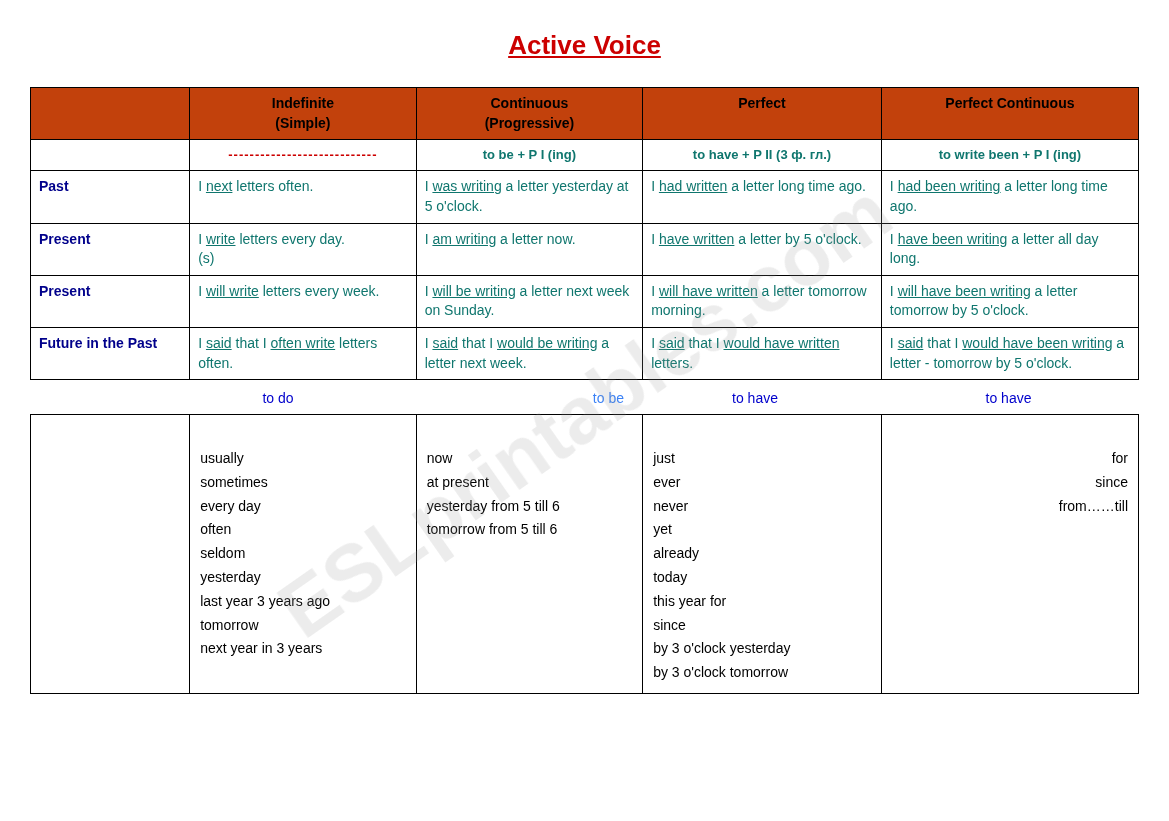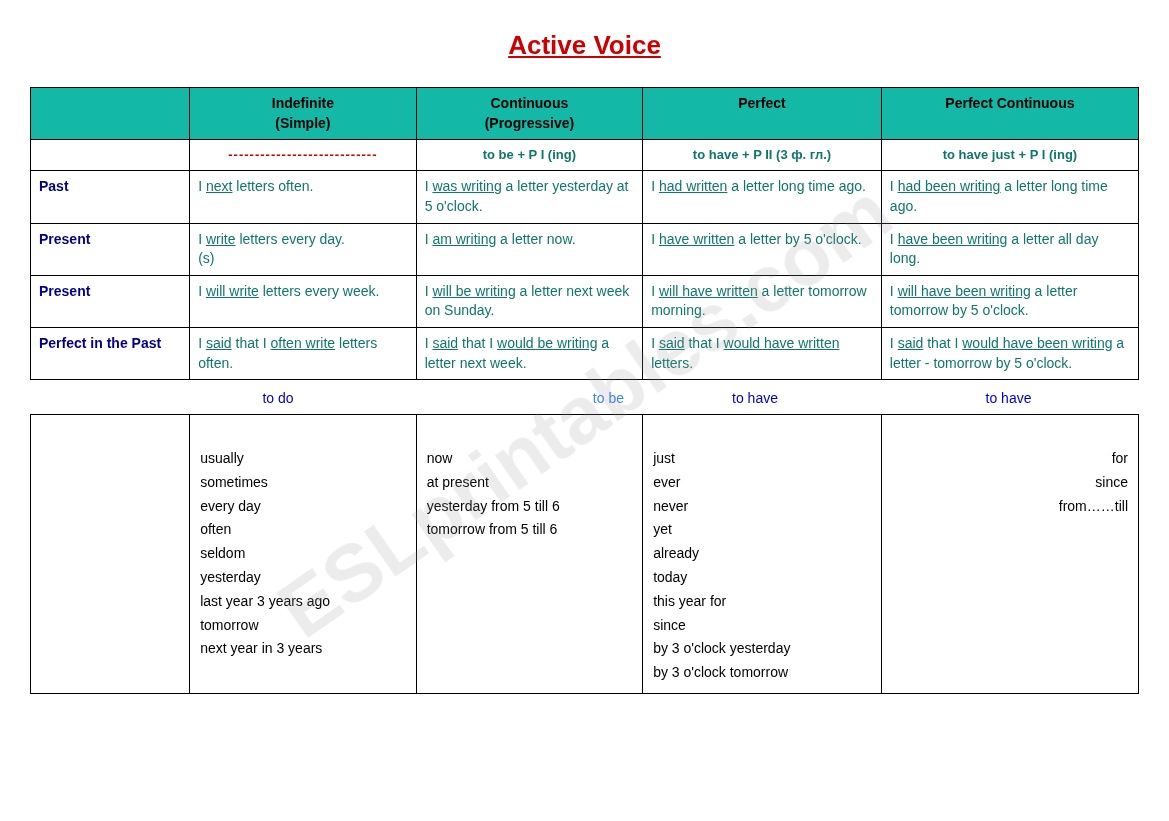--- a/index.html
+++ b/index.html
@@ -33,21 +33,21 @@
     .main-table td, .main-table th {
       border: 1px solid #000;
       padding: 6px 8px;
       vertical-align: top;
       line-height: 1.4;
     }
 
     .main-table th {
       text-align: center;
       font-weight: bold;
-      background: #14b8a6;
+      background: #c2410c;
     }
 
     .row-label {
       font-weight: bold;
       color: #00008B;
       width: 130px;
     }
 
     .col-indefinite { width: 185px; }
     .col-continuous { width: 185px; }
@@ -132,21 +132,21 @@
       <td>
         <span class="dash-line">----------------------------</span>
       </td>
       <td>
         <span class="red">to be + P I (ing)</span>
       </td>
       <td>
         <span class="red">to have + P II (3 ф. гл.)</span>
       </td>
       <td>
-        <span class="red">to have just + P I (ing)</span>
+        <span class="red">to write been + P I (ing)</span>
       </td>
     </tr>
   </thead>
   <tbody>
 
     <tr>
       <td class="row-label">
         <span>Past</span>
       </td>
       <td>
@@ -195,21 +195,21 @@
       <td>
         <span class="red">I <u>will have written</u> a letter tomorrow morning.</span>
       </td>
       <td>
         <span class="red">I <u>will have been writ<u>ing</u></u> a letter tomorrow by 5 o'clock.</span>
       </td>
     </tr>
 
     <tr>
       <td class="row-label">
-        <span>Perfect in the Past</span>
+        <span>Future in the Past</span>
       </td>
       <td>
         <span class="red">I <u>said</u> that I <u>often write</u> letters often.</span>
       </td>
       <td>
         <span class="red">I <u>said</u> that I <u>would be writ<u>ing</u></u> a letter next week.</span>
       </td>
       <td>
         <span class="red">I <u>said</u> that I <u>would have written</u> letters.</span>
       </td>

